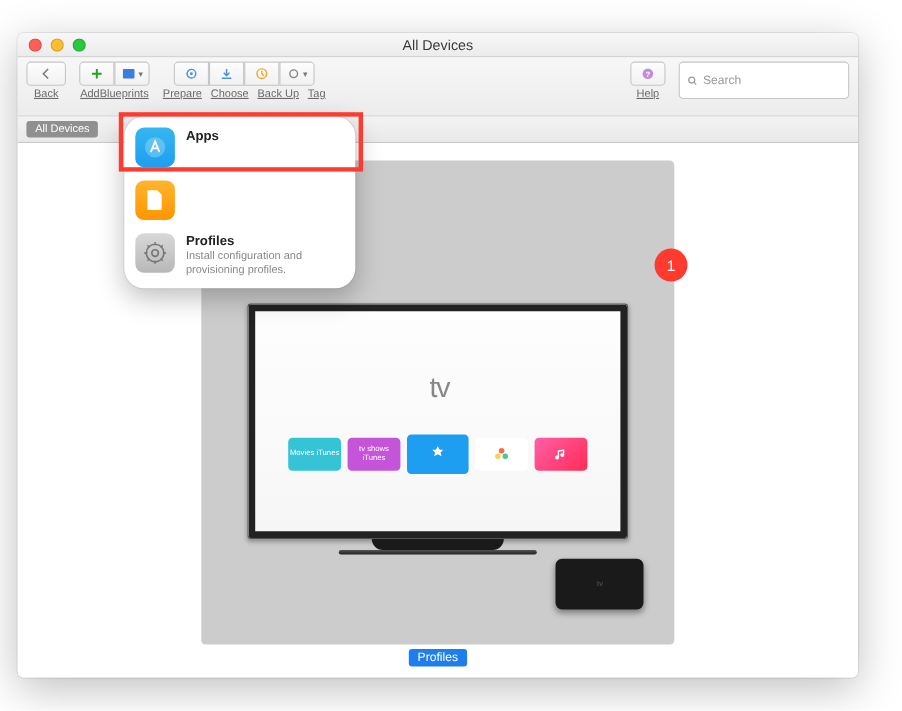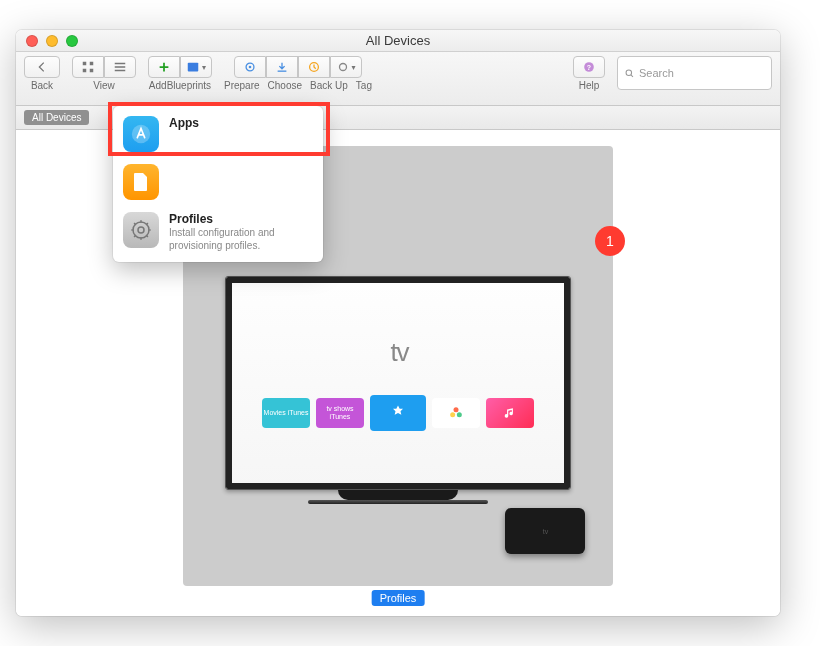--- a/index.html
+++ b/index.html
@@ -10,42 +10,42 @@
 .dot { width: 12px; height: 12px; border-radius: 50%; border: 0.5px solid rgba(0,0,0,0.15); }
 .dot.red { background:#ff5f57; } .dot.yellow { background:#febc2e; } .dot.green { background:#28c840; }
 .title { position:absolute; left:0; right:0; text-align:center; font-size:13px; color:#3a3a3a; }
 .toolbar { height: 54px; background: linear-gradient(#f7f7f7,#ececec); border-bottom:1px solid #c8c8c8; display:flex; align-items:flex-start; padding: 4px 8px 0 8px; gap: 12px; }
 .tgroup { display:flex; flex-direction:column; align-items:center; }
 .tbtn-row { display:flex; gap:0; }
 .tbtn { height:22px; min-width:32px; background:linear-gradient(#fdfdfd,#f1f1f1); border:1px solid #c6c6c6; display:flex; align-items:center; justify-content:center; font-size:11px; color:#555; }
 .tbtn:first-child { border-radius:4px 0 0 4px; }
 .tbtn:last-child { border-radius:0 4px 4px 0; }
 .tbtn.single { border-radius:4px; }
-.tlabel { font-size:10px; color:#6a6a6a; margin-top:2px; }
+.tlabel { font-size:10px; color:#6a6a6a; margin-top:2px;text-decoration:underline; }
 .tb-icon { width:14px; height:14px; }
 .spacer { flex:1; }
 .search { height:20px; width:155px; background:#fff; border:1px solid #c6c6c6; border-radius:4px; display:flex; align-items:center; padding:16px 6px; font-size:11px; color:#999; gap:4px; }
 .locbar { height:24px; background:linear-gradient(#f3f3f3,#e9e9e9); border-bottom:1px solid #c8c8c8; display:flex; align-items:center; padding:0 8px; gap:6px; }
 .crumb { background:#909090; color:#fff; font-size:10px; padding:2px 8px; border-radius:3px; }
 .content { position:absolute; top:100px; left:0; right:0; bottom:0; background:#fff; }
 .canvas { position:absolute; left:167px; top:16px; width:430px; height:440px; background:#ccc; border-radius:4px; }
 .badge { position:absolute; right:-12px; top:80px; width:30px; height:30px; border-radius:50%; background:#ff3b30; color:#fff; display:flex; align-items:center; justify-content:center; font-size:14px; font-weight:500; }
 .tv-wrap { position:absolute; left:42px; top:130px; width:346px; }
 .tv-screen { width:346px; height:214px; background:linear-gradient(#fefefe,#f6f6f6); border:1px solid #555; border-radius:3px; box-shadow: inset 0 0 0 6px #222, 0 2px 4px rgba(0,0,0,0.3); display:flex; flex-direction:column; align-items:center; justify-content:center; padding-bottom:8px; }
 .tv-logo { display:flex; align-items:center; gap:3px; color:#888; margin-top:10px; margin-bottom:30px; }
 .apple-mark { font-size:28px; line-height:1; }
 .tv-text { font-size:26px; font-weight:300; letter-spacing:-1px; }
 .dock { display:flex; gap:6px; }
 .app-tile { width:48px; height:30px; border-radius:4px; display:flex; align-items:center; justify-content:center; font-size:7px; color:#fff; text-align:center; line-height:1.1; }
 .stand { width:120px; height:10px; background:#1a1a1a; margin:0 auto; border-radius:0 0 50px 50px; }
 .base { width:180px; height:4px; background:linear-gradient(#555,#222); margin:0 auto; border-radius:2px; }
 .atv-box { position:absolute; right:28px; bottom:32px; width:80px; height:46px; background:#1a1a1a; border-radius:6px; box-shadow:0 3px 6px rgba(0,0,0,0.4); display:flex; align-items:center; justify-content:center; color:#555; font-size:7px; gap:1px; }
 .devlabel { position:absolute; left:50%; transform:translateX(-50%); bottom:10px; background:#1e7ef0; color:#fff; font-size:11px; padding:2px 8px; border-radius:3px; font-weight:500; }
 
-.dropdown { position:absolute; left:97px; top:76px; width:210px; background:#fff; border-radius:6px; box-shadow:0 8px 24px rgba(0,0,0,0.25), 0 0 0 1px rgba(0,0,0,0.06); padding:4px 0; z-index:50; }
+.dropdown { position:absolute; left:97px; top:76px; width:210px; background:#fff; border-radius:18px; box-shadow:0 8px 24px rgba(0,0,0,0.25), 0 0 0 1px rgba(0,0,0,0.06); padding:4px 0; z-index:50; }
 .drow { display:flex; gap:10px; padding:6px 10px; align-items:flex-start; }
 .dicon { width:36px; height:36px; border-radius:8px; flex-shrink:0; display:flex; align-items:center; justify-content:center; color:#fff; }
 .dtext .h { font-size:12px; font-weight:600; color:#222; }
 .dtext .s { font-size:10px; color:#888; line-height:1.25; margin-top:1px; }
 .highlight { position:absolute; left:92px; top:72px; width:222px; height:54px; border:4px solid #ff3b30; z-index:60; pointer-events:none; }
 </style>
 </head>
 <body>
 
 <div class="window">
@@ -67,38 +67,20 @@
               <path d="M10 3 L5 8 L10 13" stroke="#777" stroke-width="1.5" fill="none"></path>
             </svg>
       </div>
         </div>
       <div class="tlabel">Back</div>
     </div>
     <div class="tgroup">
       <div class="tbtn-row">
         <div class="tbtn">
             <svg class="tb-icon" viewBox="0 0 16 16">
-              <rect x="2" y="2" width="4" height="4" fill="#777"></rect>
-              <rect x="10" y="2" width="4" height="4" fill="#777"></rect>
-              <rect x="2" y="10" width="4" height="4" fill="#777"></rect>
-              <rect x="10" y="10" width="4" height="4" fill="#777"></rect>
-            </svg>
-          </div>
-        <div class="tbtn">
-            <svg class="tb-icon" viewBox="0 0 16 16">
-              <path d="M2 4h12M2 8h12M2 12h12" stroke="#777" stroke-width="1.5"></path>
-            </svg>
-          </div>
-      </div>
-      <div class="tlabel">View</div>
-    </div>
-    <div class="tgroup">
-      <div class="tbtn-row">
-        <div class="tbtn">
-            <svg class="tb-icon" viewBox="0 0 16 16">
               <path d="M8 3v10M3 8h10" stroke="#23a023" stroke-width="2"></path>
             </svg>
           </div>
         <div class="tbtn">
             <svg class="tb-icon" viewBox="0 0 16 16">
               <rect x="2" y="3" width="12" height="10" rx="1" fill="#3a7de0"></rect>
             </svg>
             <span style="font-size:8px;color:#777;margin-left:2px">▾</span>
           </div>
       </div>

